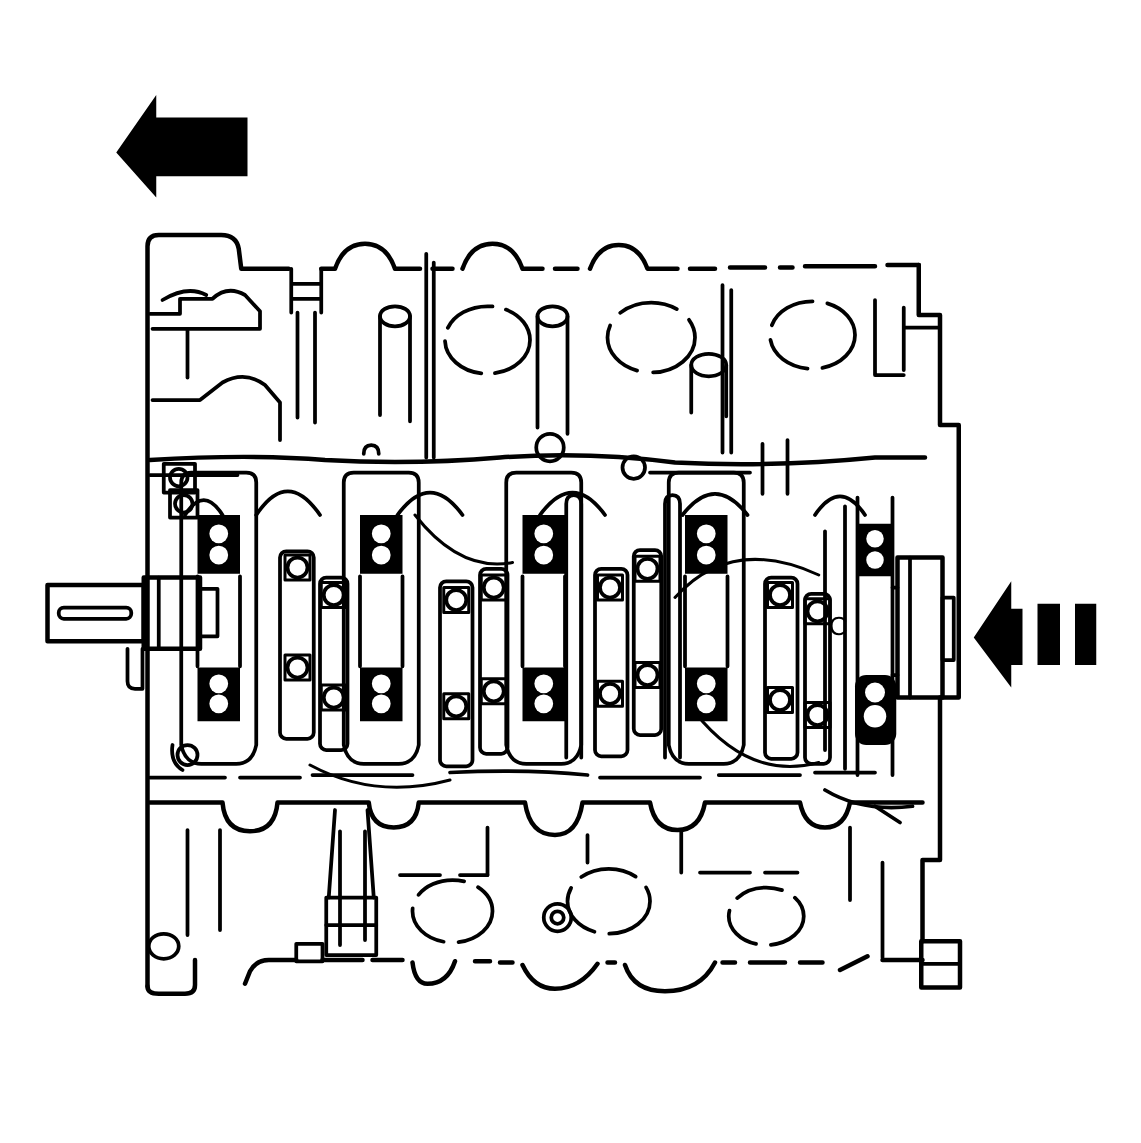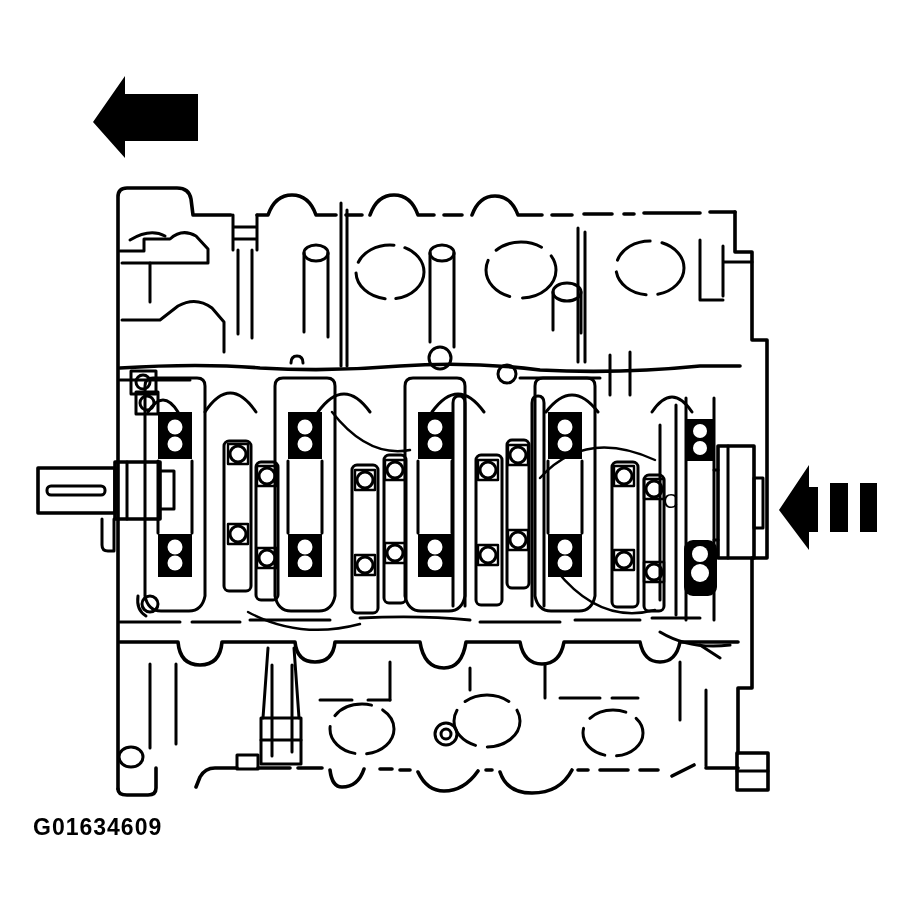--- a/index.html
+++ b/index.html
@@ -231,15 +231,14 @@
 
     <ellipse class="ink" cx="362" cy="729" rx="32" ry="25" stroke-dasharray="40 12"></ellipse>
     <ellipse class="ink" cx="487" cy="721" rx="33" ry="26" stroke-dasharray="46 12"></ellipse>
     <ellipse class="ink" cx="613" cy="733" rx="30" ry="23" stroke-dasharray="38 12"></ellipse>
     <circle class="ink" cx="446" cy="734" r="11"></circle>
         <circle class="ink" cx="446" cy="734" r="5"></circle>
     <path class="ink" d="M320,700 H352 M368,700 H390 M560,698 H600 M612,698 H638 M700,645 L720,658"></path>
   </g>
 </svg>
 
-<div class="figure-code">G01634609</div>
 
 </div>
 
 </body></html>

